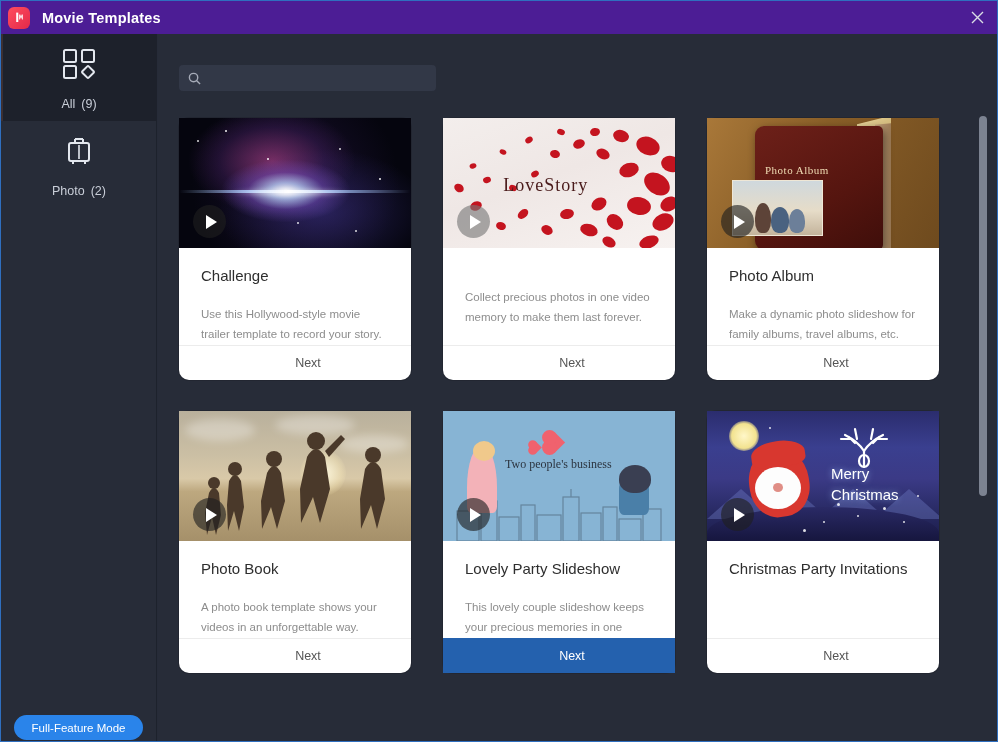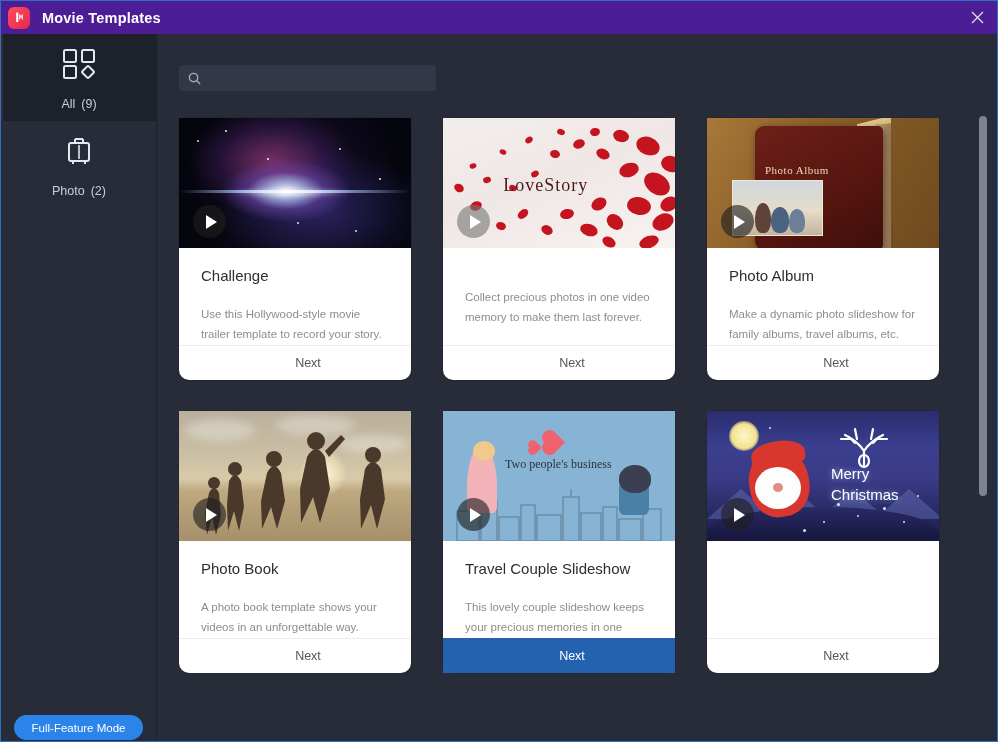--- a/index.html
+++ b/index.html
@@ -600,21 +600,21 @@
             <div class="girl-head"></div>
             <div class="boy"></div>
             <div class="boy-head"></div>
             <div class="cap">Two people's business</div>
           </div>
           <div class="play-btn">
               <div class="play-tri"></div>
             </div>
         </div>
         <div class="card-body">
-          <div class="card-title">Travel Couple Slideshow</div>
+          <div class="card-title">Lovely Party Slideshow</div>
           <div class="card-desc">This lovely couple slideshow keeps your precious memories in one video.</div>
         </div>
         <div class="card-next highlight">Next</div>
       </div>
 
       <div class="card">
         <div class="thumb">
           <div class="thumb-art art-xmas">
             <div class="moon"></div>
             <div class="mtn" style="left:0px;"></div>
@@ -642,20 +642,21 @@
             <div class="snow" style="left:116px;top:110px;width:2px;height:2px;"></div>
             <div class="snow" style="left:210px;top:84px;width:2px;height:2px;"></div>
             <div class="snow" style="left:62px;top:16px;width:2px;height:2px;"></div>
             <div class="snow" style="left:96px;top:118px;width:3px;height:3px;"></div>
           </div>
           <div class="play-btn">
               <div class="play-tri"></div>
             </div>
         </div>
         <div class="card-body">
+          <div class="card-title">Christmas Party Invitations</div>
         </div>
         <div class="card-next">Next</div>
       </div>
 
     </div>
 
     <div id="scrollbar-track">
       <div id="scrollbar-thumb"></div>
     </div>
   </div>

